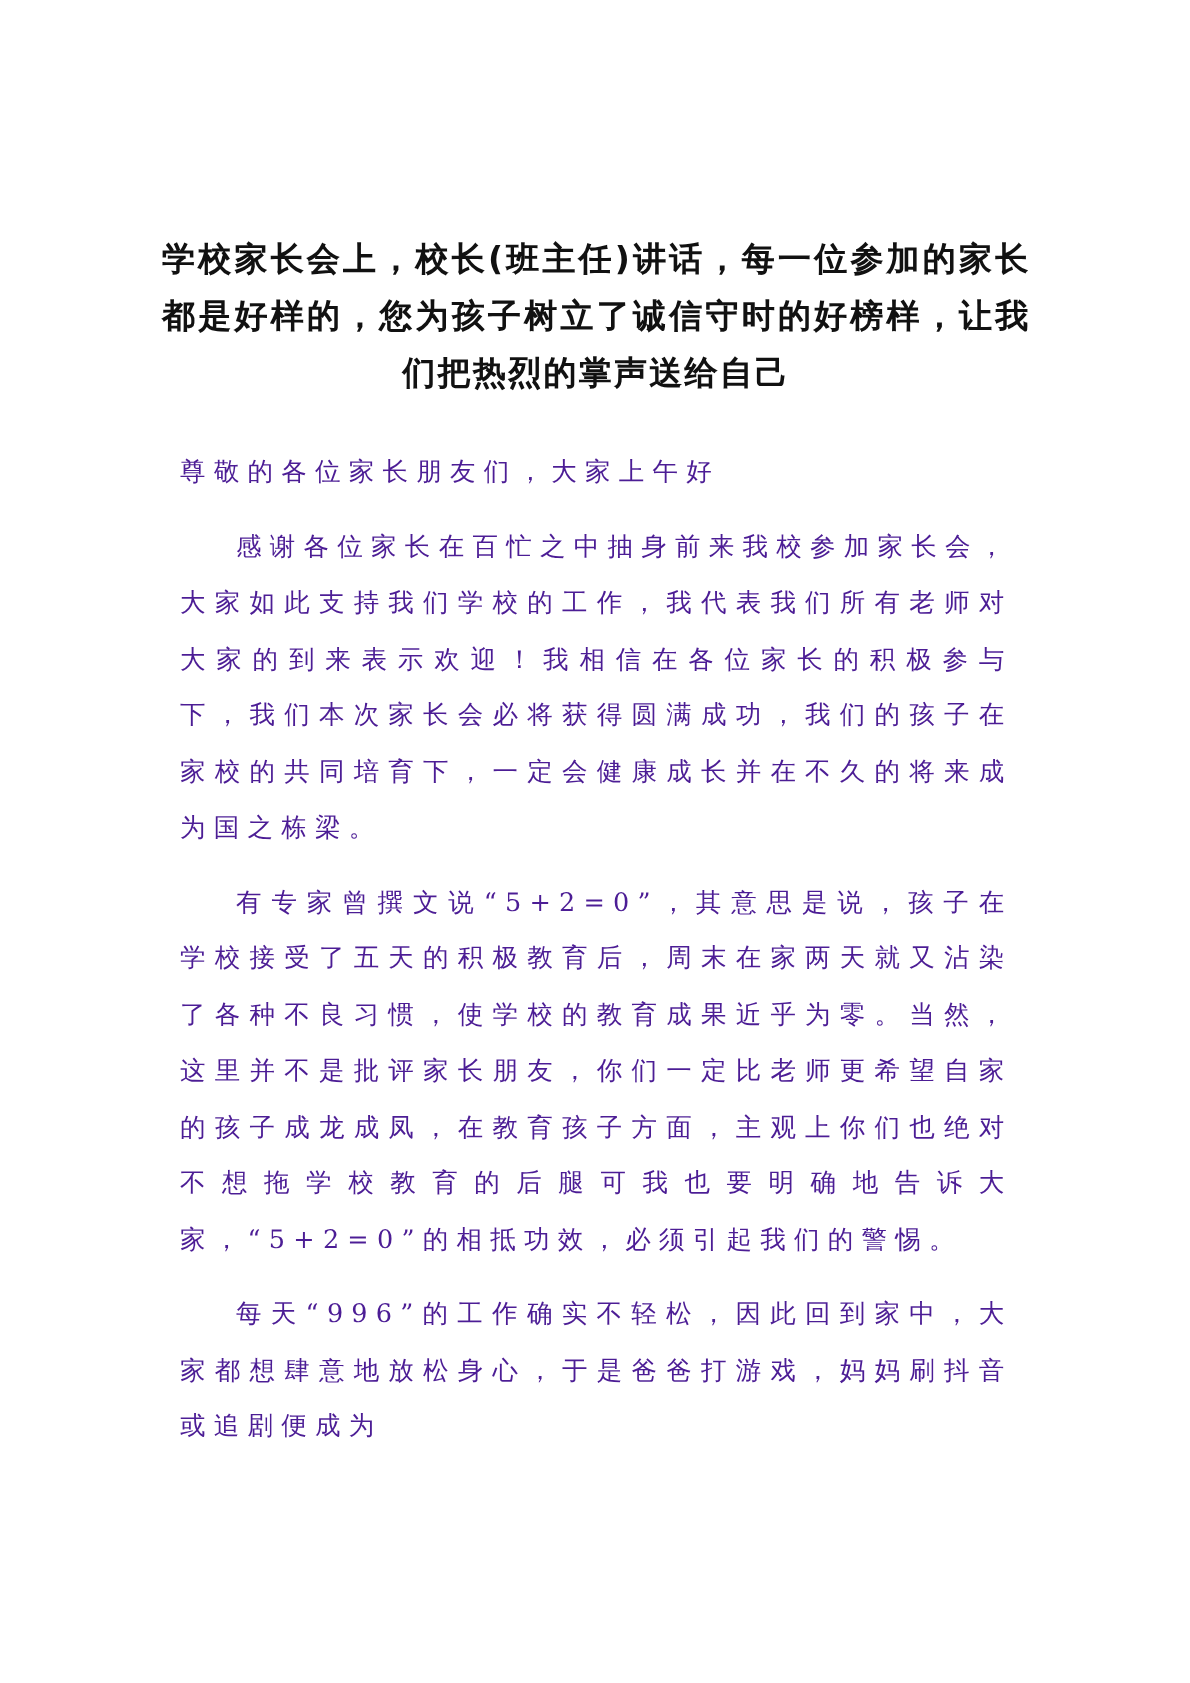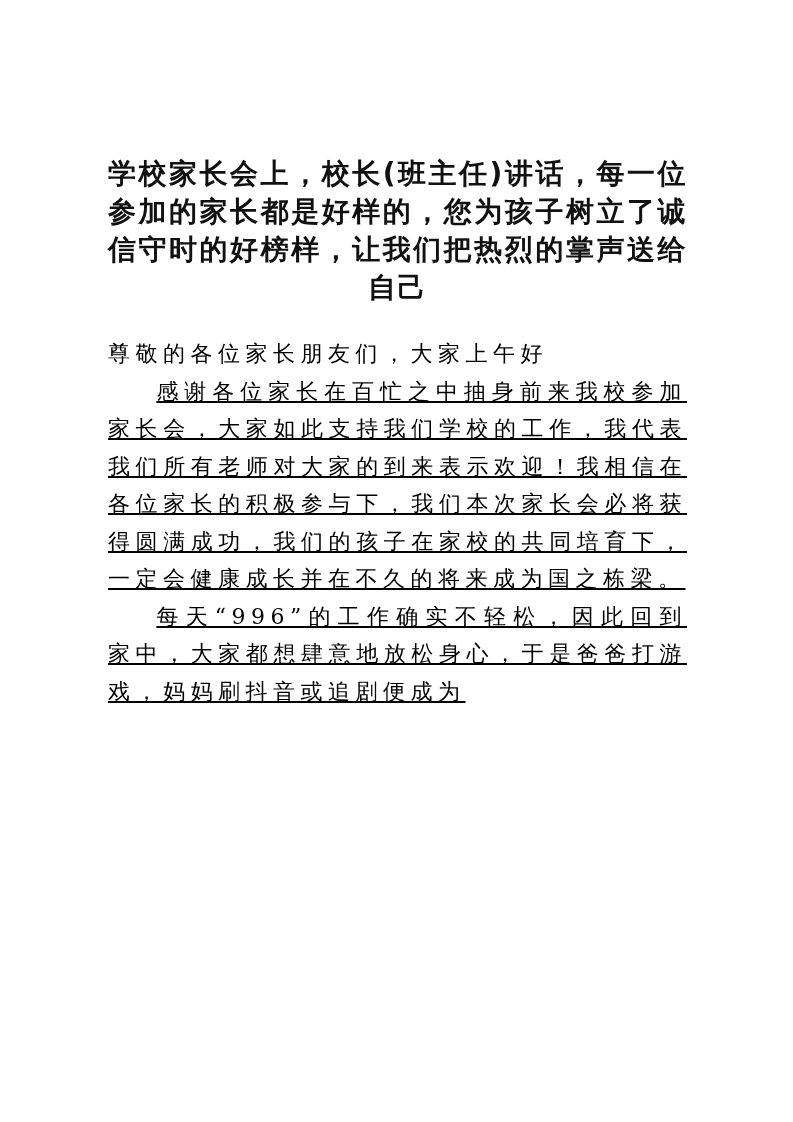--- a/index.html
+++ b/index.html
@@ -1,42 +1,43 @@
 <!DOCTYPE html>
 <html><head>
 <meta charset="utf-8">
 <style>
   html, body { margin: 0; padding: 0; background: #ffffff; }
   body { width: 793px; height: 1122px; position: relative; overflow: hidden; }
   .page { position: absolute; left: 108px; top: 155px; width: 579px; color: #111; }
   .title {
     font-family: "DejaVu Sans", sans-serif;
     font-weight: bold;
-    font-size: 28px;
+    font-size: 22px;
     line-height: 38px;
     text-align: justify;
     text-align-last: center;
     margin: 0;
     letter-spacing: 1.5px;
   }
   .body { margin-top: 28px; }
   .p {
     font-family: "DejaVu Serif", serif;
-    font-size: 22px;
+    font-size: 17px;
     line-height: 37.5px;
     text-align: justify;
-    margin: 0;
+    margin: 12px;
     letter-spacing: 5.5px;
-    color: #000000;
+    color: #4c1d95;
   }
-  .indent { text-indent: 2.2em; text-decoration: underline; }
+  .indent { text-indent: 2.2em; }
 </style>
 </head>
 <body>
 
 <div class="page">
   <h1 class="title">学校家长会上，校长(班主任)讲话，每一位参加的家长都是好样的，您为孩子树立了诚信守时的好榜样，让我们把热烈的掌声送给自己</h1>
   <div class="body">
     <p class="p">尊敬的各位家长朋友们，大家上午好</p>
     <p class="p indent">感谢各位家长在百忙之中抽身前来我校参加家长会，大家如此支持我们学校的工作，我代表我们所有老师对大家的到来表示欢迎！我相信在各位家长的积极参与下，我们本次家长会必将获得圆满成功，我们的孩子在家校的共同培育下，一定会健康成长并在不久的将来成为国之栋梁。</p>
+    <p class="p indent">有专家曾撰文说“5+2=0”，其意思是说，孩子在学校接受了五天的积极教育后，周末在家两天就又沾染了各种不良习惯，使学校的教育成果近乎为零。当然，这里并不是批评家长朋友，你们一定比老师更希望自家的孩子成龙成凤，在教育孩子方面，主观上你们也绝对不想拖学校教育的后腿可我也要明确地告诉大家，“5+2=0”的相抵功效，必须引起我们的警惕。</p>
     <p class="p indent">每天“996”的工作确实不轻松，因此回到家中，大家都想肆意地放松身心，于是爸爸打游戏，妈妈刷抖音或追剧便成为</p>
   </div>
 </div>
 
 </body></html>

